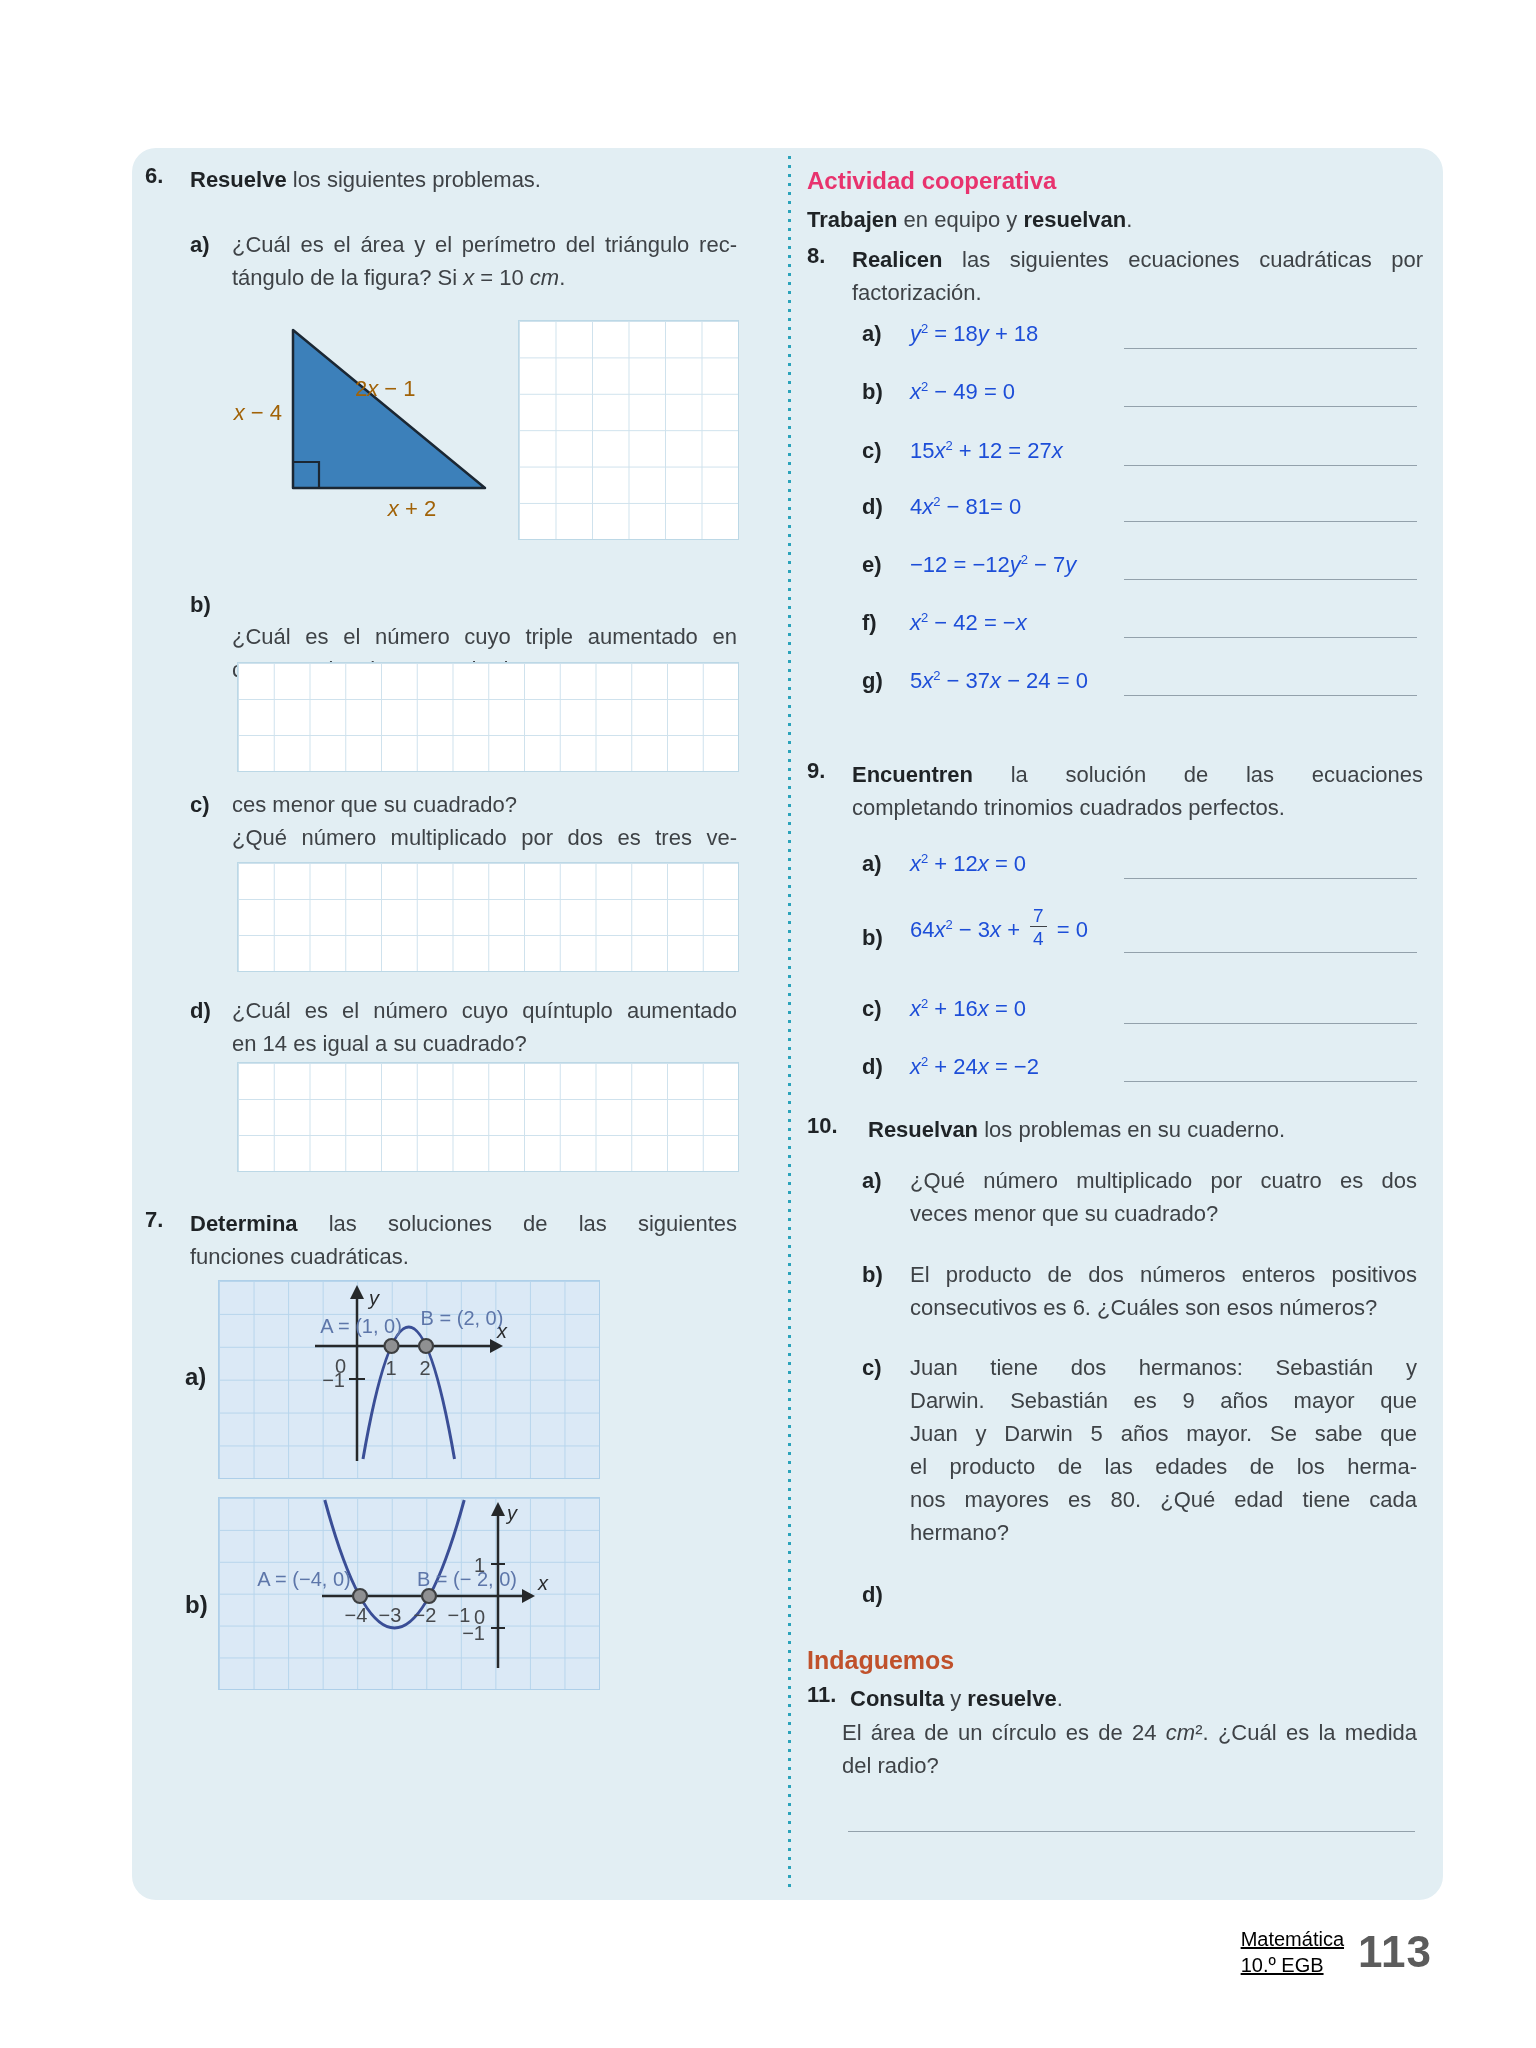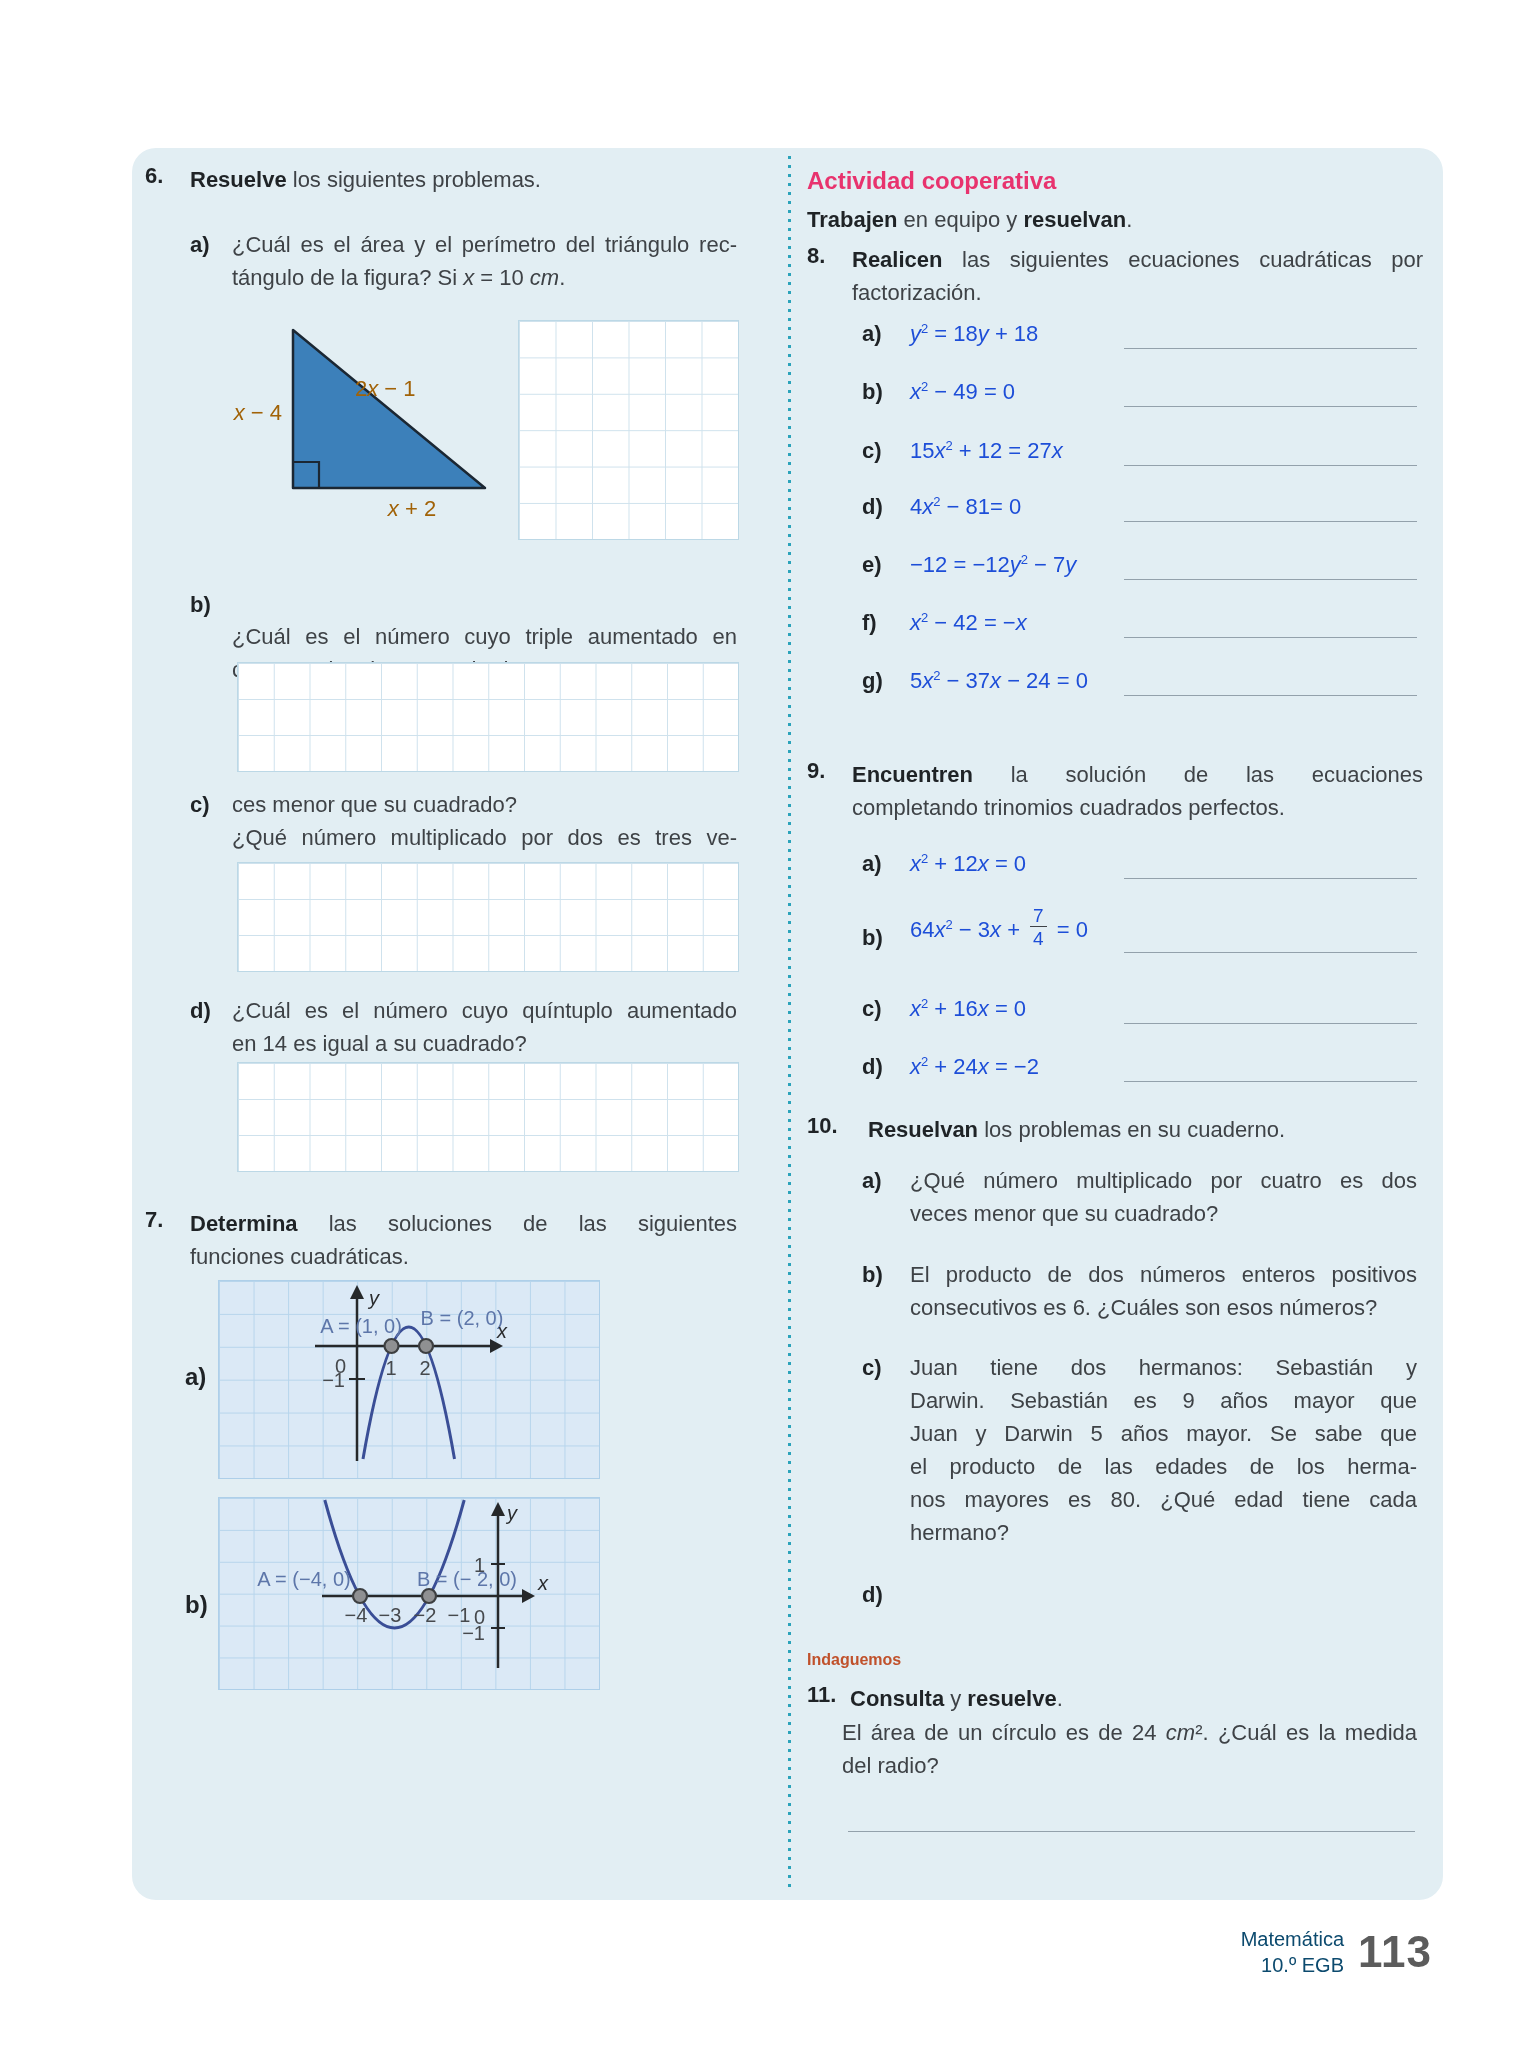--- a/index.html
+++ b/index.html
@@ -14,21 +14,21 @@
   }
   .abs{position:absolute;}
   .tline{line-height:33px;white-space:nowrap;}
   .tblock .tline{white-space:normal;}
   .jl{text-align:justify;text-align-last:justify;}
   .exnum,b{font-weight:bold;color:#1f2326;}
   .ilab{font-weight:bold;color:#1f2326;line-height:33px;}
   i{font-style:italic;}
   sup{font-size:13px;line-height:0;}
   .coop-title{font-size:24px;font-weight:bold;color:#e8336e;line-height:30px;}
-  .inda-title{font-size:16px;font-weight:bold;color:#c0512b;line-height:30px;}
+  .inda-title{font-size:25px;font-weight:bold;color:#c0512b;line-height:30px;}
   
   .wgrid{
     background-color:#ffffff;border:1px solid #bcd8e6;
     background-image:linear-gradient(to right,#cfe2ed 1px,transparent 1px),
                      linear-gradient(to bottom,#cfe2ed 1px,transparent 1px);
   }
   .sqgrid{width:219px;height:218px;background-size:36.5px 36.4px;}
   .hgrid{width:500px;height:108px;background-size:35.75px 36px;}
   
   .ggrid{
@@ -60,21 +60,21 @@
   .fd{border-top:1.8px solid #3e4246;padding:2px 3px 0 3px;}
   .fn{padding:0 3px;}
   
   .divider{
     width:3px;
     background-image:repeating-linear-gradient(to bottom,#2ba3ba 0 3px,transparent 3px 9px);
   }
   
   .footer{position:absolute;left:1060px;top:1926px;width:372px;display:flex;
           justify-content:flex-end;align-items:center;gap:14px;}
-  .fmeta{text-align:right;font-size:20px;color:#0c4a6e;line-height:26px;}
+  .fmeta{text-align:left;font-size:20px;color:#000000;line-height:26px;text-decoration:underline;}
   .fpage{font-size:44px;font-weight:bold;color:#5c5c5c;letter-spacing:1px;}
 </style>
 </head>
 <body>
 
 <div class="panel">
 
   <span class="abs exnum" style="left:13px;top:15px;">6.</span>
   <div class="abs tline" style="left:58px;top:15px;width:547px;"><b>Resuelve</b> los siguientes problemas.</div>
 

